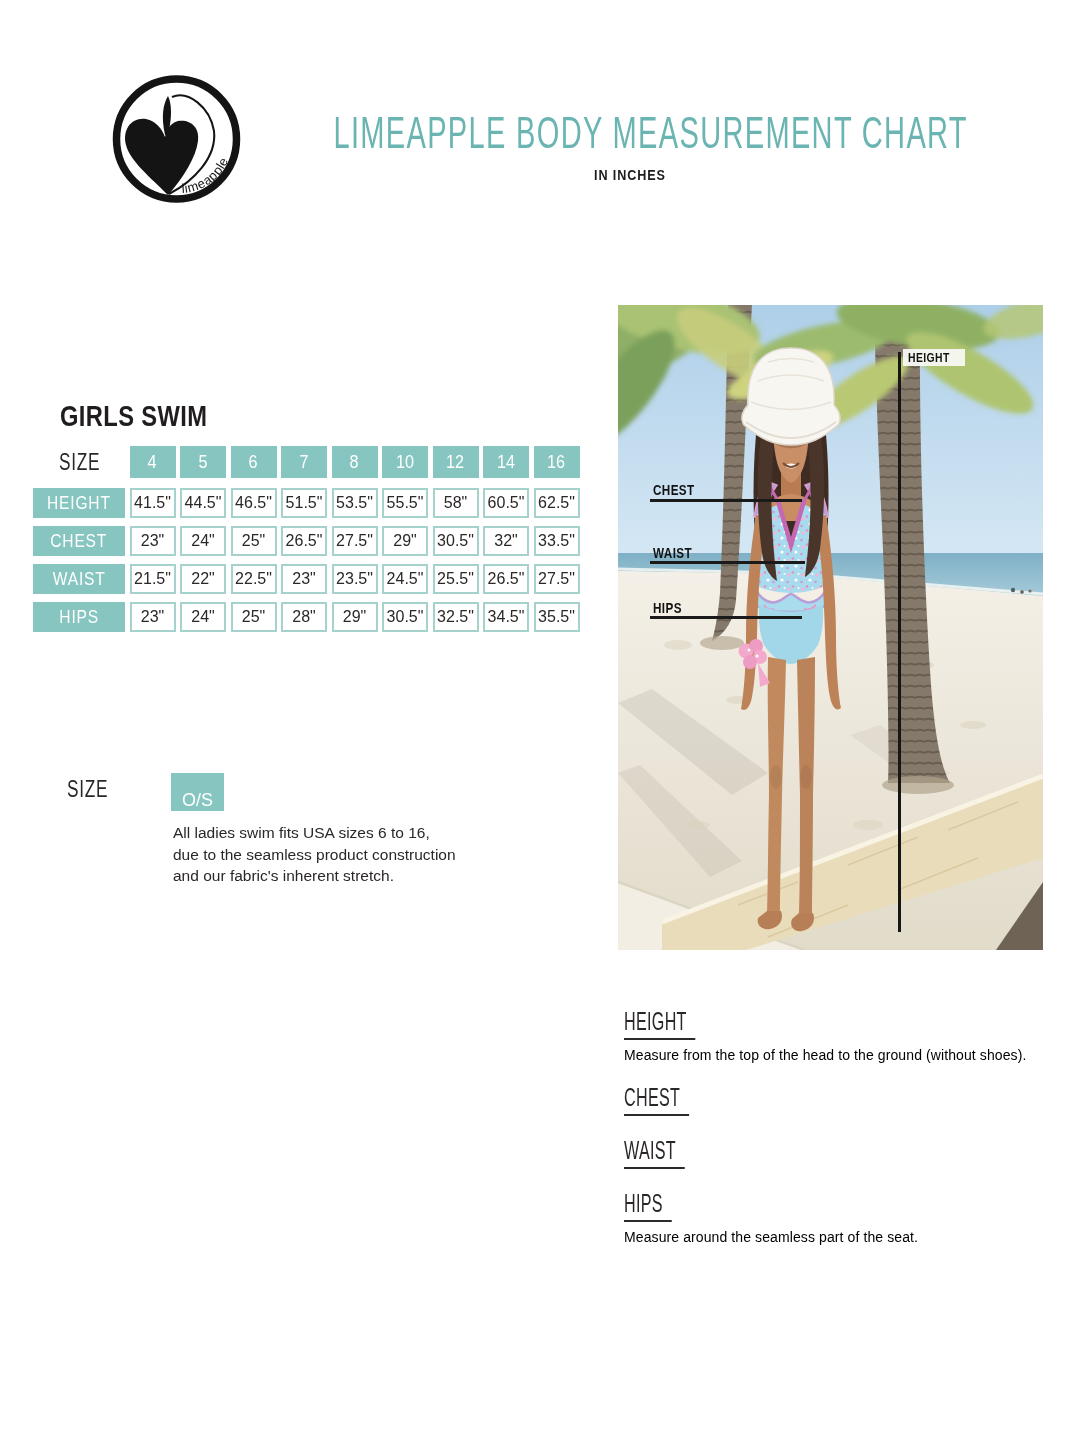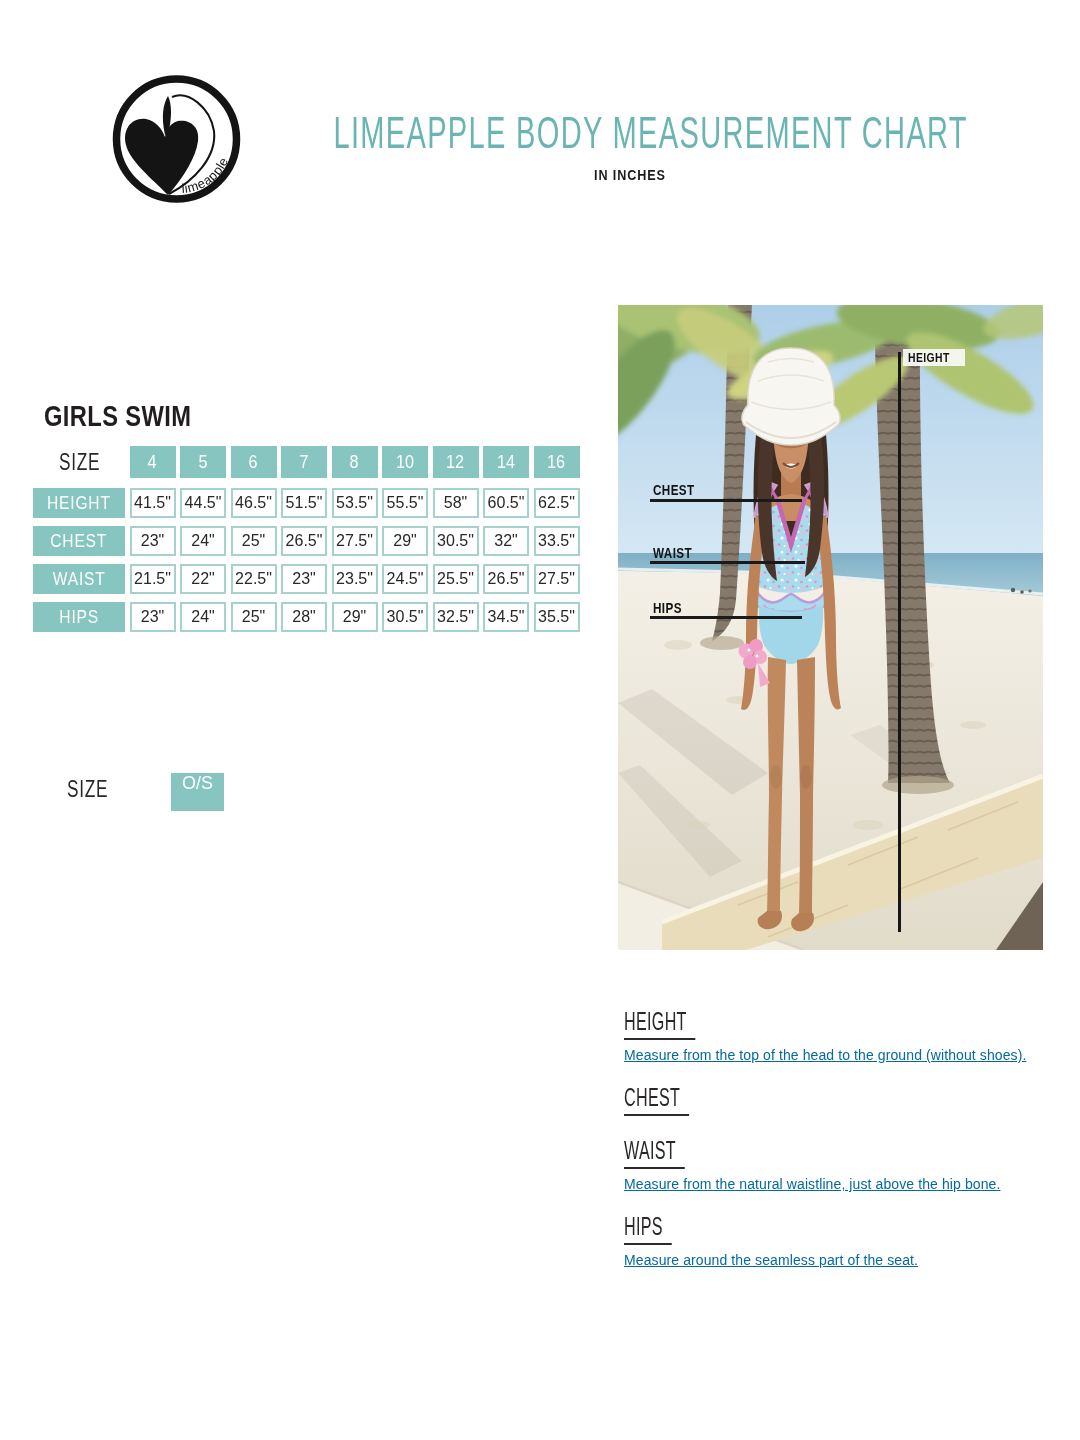--- a/index.html
+++ b/index.html
@@ -32,42 +32,42 @@
   .plain-label{background:transparent;justify-content:flex-start;padding-left:26px;}
   .thin-label{font-size:23px;font-weight:300;color:#2b2727;letter-spacing:1px;
               display:inline-block;transform:scaleX(0.75);transform-origin:left center;white-space:nowrap;}
   .row-label{font-size:19px;font-weight:300;letter-spacing:1px;}
   .row-label>span{display:inline-block;transform:scaleX(0.82);}
   .val{background:#ffffff;border:2px solid #a5d2cc;font-size:16px;color:#2b2727;}
 
   
   .adult-size-label{position:absolute;left:67px;top:776px;}
   .os-box{position:absolute;left:171px;top:773px;width:53px;height:38px;background:#87c6c0;
-          color:#fff;display:flex;align-items:flex-start;justify-content:center;font-size:18px;font-weight:300;}
+          color:#fff;display:flex;align-items:flex-end;justify-content:center;font-size:18px;font-weight:300;}
   .adult-note{position:absolute;left:173px;top:822px;font-size:15.5px;line-height:21.5px;color:#2b2727;}
 
   
   .photo{position:absolute;left:618px;top:305px;width:425px;height:645px;overflow:hidden;}
   .vline{position:absolute;left:898px;top:352px;width:3px;height:580px;background:#161616;}
   .photo-label{position:absolute;font-weight:bold;color:#131313;font-size:15px;white-space:nowrap;}
   .photo-label>span{display:inline-block;transform:scaleX(0.78);transform-origin:left center;letter-spacing:0.5px;}
   .height-tag{position:absolute;left:903px;top:349px;background:rgba(250,250,247,0.92);
               padding:1px 5px;font-weight:bold;font-size:13px;color:#131313;}
   .height-tag>span{display:inline-block;transform:scaleX(0.8);transform-origin:left center;letter-spacing:0.5px;}
   .mline{position:absolute;height:3px;background:#1a1a1a;}
 
   
   .mguide{position:absolute;left:624px;top:1006px;width:440px;}
   .mg-head{font-size:30px;font-weight:bold;color:#211d1e;margin:0 0 8px 0;white-space:nowrap;}
   .mg-head>span{display:inline-block;transform:scaleX(0.79);transform-origin:left center;letter-spacing:0.5px;}
   .mg-item{margin-bottom:19px;}
   .mg-label{display:inline-block;font-size:26px;font-weight:400;color:#2b2727;
             transform:scaleX(0.62);transform-origin:left center;letter-spacing:0.5px;
             border-bottom:2.5px solid #2b2b2b;padding:0 14px 1px 0;white-space:nowrap;}
-  .mg-text{font-size:14px;color:#0369a1;margin-top:7px;letter-spacing:0.1px;text-decoration:underline;}
+  .mg-text{font-size:14px;color:#000000;margin-top:7px;letter-spacing:0.1px;}
 </style>
 </head>
 <body>
 
 <div class="page">
 
   <div class="logo">
     <svg viewBox="0 0 133 133" width="133" height="133">
       <circle cx="66.5" cy="66" r="60" fill="#ffffff" stroke="#141414" stroke-width="7.5"></circle>
       <path d="M 58,122 C 40,104 20,88 16,72 C 12,56 22,44 36,46 C 46,48 52,56 55,64
@@ -81,21 +81,21 @@
     </svg>
   </div>
 
   <div class="title-wrap">
     <span class="title">LIMEAPPLE BODY MEASUREMENT CHART</span>
   </div>
   <div class="subtitle-wrap">
     <span class="subtitle">IN INCHES</span>
   </div>
 
-  <div class="sec-head" style="left:44px;top:399px;">
+  <div class="sec-head" style="left:60px;top:399px;">
     <span>GIRLS SWIM</span>
   </div>
 
   <div class="sizes-grid">
     <div class="cell plain-label">
       <span class="thin-label">SIZE</span>
       </div>
     <div class="cell teal size-num">
         <span>4</span>
       </div>
@@ -177,20 +177,25 @@
     <div class="cell val">32.5"</div>
     <div class="cell val">34.5"</div>
     <div class="cell val">35.5"</div>
   </div>
 
   <div class="adult-size-label">
     <span class="thin-label">SIZE</span>
   </div>
   <div class="os-box">
     <span>O/S</span>
+  </div>
+  <div class="adult-note">
+    <div>All ladies swim fits USA sizes 6 to 16,</div>
+    <div>due to the seamless product construction</div>
+    <div>and our fabric's inherent stretch.</div>
   </div>
 
   <div class="photo">
     <svg viewBox="0 0 425 645" width="425" height="645">
       <defs>
         <linearGradient id="sky" x1="0" y1="0" x2="0" y2="1">
           <stop offset="0" stop-color="#aecfe9"></stop>
             <stop offset="1" stop-color="#d9eaf5"></stop>
         </linearGradient>
         <linearGradient id="sandg" x1="0" y1="0" x2="0" y2="1">
@@ -357,21 +362,20 @@
   <div class="mguide">
     <div class="mg-item">
       <span class="mg-label">HEIGHT</span>
       <div class="mg-text">Measure from the top of the head to the ground (without shoes).</div>
     </div>
     <div class="mg-item">
       <span class="mg-label">CHEST</span>
     </div>
     <div class="mg-item">
       <span class="mg-label">WAIST</span>
-      <div class="mg-text">Measure from the natural waistline, just above the hip bone.</div>
     </div>
     <div class="mg-item">
       <span class="mg-label">HIPS</span>
       <div class="mg-text">Measure around the seamless part of the seat.</div>
     </div>
   </div>
 
 </div>
 
 </body></html>

